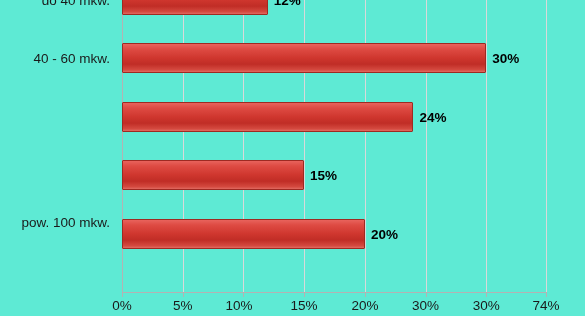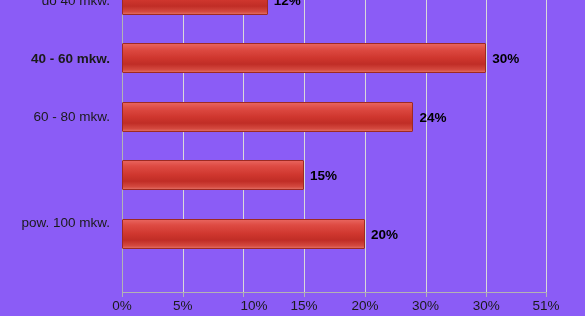--- a/index.html
+++ b/index.html
@@ -7,21 +7,21 @@
     padding: 0;
     background: #ffffff;
   }
   body {
     font-family: "Liberation Sans", sans-serif;
   }
   #chart-root {
     position: relative;
     width: 585px;
     height: 316px;
-    background: #8b5cf6;
+    background: #5eead4;
     overflow: hidden;
   }
 
   
   .plot-area {
     position: absolute;
     left: 122px;
     top: 0px;
     width: 475px;
     height: 292px;
@@ -133,22 +133,21 @@
     white-space: nowrap;
   }
 </style>
 </head>
 <body>
 
 <div id="chart-root">
 
   <div class="cat-labels">
     <div class="cat-label" style="top:-29.2px;">do 40 mkw.</div>
-    <div class="cat-label" style="top:29.2px;font-weight:bold;">40 - 60 mkw.</div>
-    <div class="cat-label" style="top:87.6px;">60 - 80 mkw.</div>
+    <div class="cat-label" style="top:29.2px;">40 - 60 mkw.</div>
     <div class="cat-label" style="top:193px;">pow. 100 mkw.</div>
   </div>
 
   <div class="plot-area">
 
     <div class="axis-line" style="left:0px;"></div>
     <div class="gridline" style="left:60.7px;"></div>
     <div class="gridline" style="left:121.4px;"></div>
     <div class="gridline" style="left:182.1px;"></div>
     <div class="gridline" style="left:242.9px;"></div>
@@ -191,21 +190,21 @@
     <div class="x-tick" style="left:60.7px;"></div>
     <div class="x-tick" style="left:121.4px;"></div>
     <div class="x-tick" style="left:182.1px;"></div>
     <div class="x-tick" style="left:242.9px;"></div>
     <div class="x-tick" style="left:303.6px;"></div>
     <div class="x-tick" style="left:364.3px;"></div>
     <div class="x-tick" style="left:424px;"></div>
 
     <div class="x-tick-label" style="left:0px;">0%</div>
     <div class="x-tick-label" style="left:60.7px;">5%</div>
-    <div class="x-tick-label" style="left:132px;text-align:right;">10%</div>
+    <div class="x-tick-label" style="left:117px;text-align:right;">10%</div>
     <div class="x-tick-label" style="left:182.1px;">15%</div>
     <div class="x-tick-label" style="left:242.9px;">20%</div>
     <div class="x-tick-label" style="left:303.6px;">30%</div>
     <div class="x-tick-label" style="left:364.3px;">30%</div>
-    <div class="x-tick-label" style="left:424px;">51%</div>
+    <div class="x-tick-label" style="left:424px;">74%</div>
   </div>
 
 </div>
 
 </body></html>

